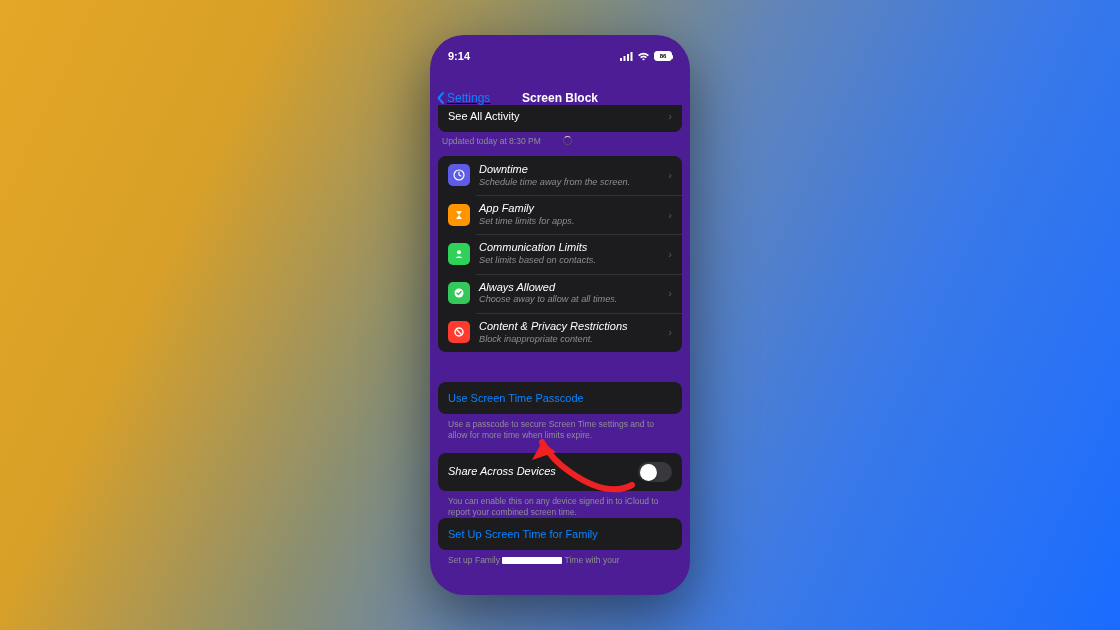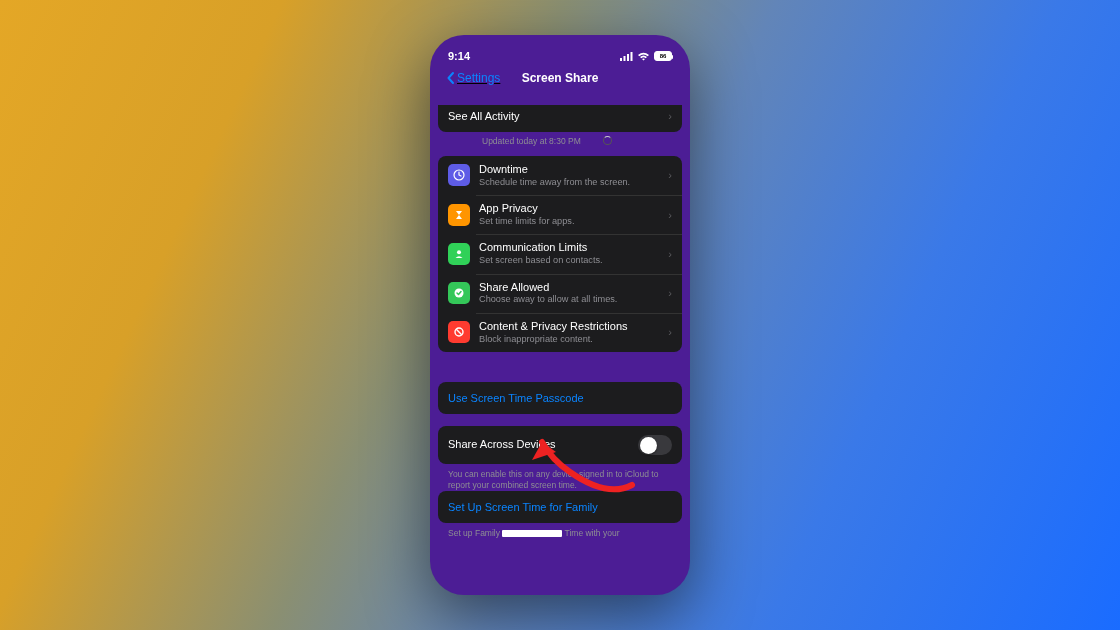--- a/index.html
+++ b/index.html
@@ -46,23 +46,23 @@
     align-items: center;
     justify-content: center;
     background: #fff;
     color: #000;
     position: relative;
   }
   .battery-box::after { content:""; position:absolute; right:-2px; top:3px; width:1.5px; height:4px; background:#fff; border-radius:0 1px 1px 0; }
   .nav-bar {
     height: 34px;
     display: flex;
-    align-items: flex-start;
-    position: relative;
-    padding: 0 16px;
+    align-items: flex-end;
+    position: relative;
+    padding: 0 6px;
     text-decoration: underline;
   }
   .back-btn { display: flex; align-items: center; color: #0a84ff; font-size: 12px; gap:1px; }
   .nav-title {
     position: absolute;
     left: 0; right: 0;
     text-align: center;
     color: #fff;
     font-weight: 600;
     font-size: 12px;
@@ -102,21 +102,21 @@
     align-items: center;
     justify-content: center;
     flex-shrink: 0;
     font-size: 11px;
   }
   .icon-purple { background: #5e5ce6; }
   .icon-orange { background: #ff9500; }
   .icon-green { background: #30d158; }
   .icon-green2 { background: #34c759; }
   .icon-red { background: #ff3b30; }
-  .row-text { flex: 1; min-width: 0; }
+  .row-text { flex: 1; min-width: 0; font-style: italic; }
   .row-title { color: #fff; font-size: 11px; line-height: 1.25; }
   .row-sub { color: #8e8e93; font-size: 9.2px; line-height: 1.25; }
   .chevron { color: #5a5a5e; font-size: 11px; flex-shrink: 0; }
   .footer-text { color: #8e8e93; font-size: 8.5px; padding: 5px 10px 0 10px; line-height: 1.3; }
   .toggle {
     width: 34px;
     height: 20px;
     border-radius: 10px;
     background: #39393d;
     position: relative;
@@ -126,21 +126,21 @@
     width: 17px; height: 17px;
     background: #fff;
     border-radius: 50%;
     position: absolute;
     top: 1.5px; left: 1.5px;
     box-shadow: 0 1px 2px rgba(0,0,0,0.5);
   }
   .link-row { color: #0a84ff; font-size: 11px; padding: 10px 10px; }
   .see-all-row { padding: 5px 10px 8px 10px; display:flex; align-items:flex-start; justify-content:space-between; }
   .see-all-row .row-title { font-size: 11px; }
-  .updated-line { display:flex; align-items:flex-start; gap:22px; color:#8e8e93; font-size:8.5px; padding: 4px 4px 0 4px; margin-left: 40px; }
+  .updated-line { display:flex; align-items:flex-start; gap:22px; color:#8e8e93; font-size:8.5px; padding: 4px 4px 0 4px; }
   .spinner {
     width: 9px; height: 9px;
     border: 1px solid #555;
     border-top-color: #ccc;
     border-radius: 50%;
   }
   .redacted {
     display:inline-block; width:60px; height:7px; background:#fff; border-radius:1px; vertical-align:middle;
   }
   .arrow-annotation {
@@ -175,21 +175,21 @@
     </div>
   </div>
 
   <div class="nav-bar">
     <div class="back-btn">
       <svg width="10" height="14" viewBox="0 0 10 14">
           <path d="M7 2 L2.5 7 L7 12" stroke="#0a84ff" stroke-width="2" fill="none" stroke-linecap="round" stroke-linejoin="round"></path>
         </svg>
       <span>Settings</span>
     </div>
-    <div class="nav-title">Screen Share</div>
+    <div class="nav-title">Screen Block</div>
   </div>
 
   <div class="content">
 
     <div class="card" style="margin-top:0; border-top-left-radius:0; border-top-right-radius:0;">
       <div class="see-all-row">
         <span class="row-title">See All Activity</span>
         <span class="chevron">›</span>
       </div>
     </div>
@@ -212,47 +212,47 @@
         </div>
         <span class="chevron">›</span>
       </div>
       <div class="row">
         <div class="icon-box icon-orange">
           <svg width="12" height="12" viewBox="0 0 12 12">
               <path d="M3 2 H9 L6 6 L9 10 H3 L6 6 Z" fill="#fff"></path>
             </svg>
         </div>
         <div class="row-text">
-          <div class="row-title">App Privacy</div>
+          <div class="row-title">App Family</div>
           <div class="row-sub">Set time limits for apps.</div>
         </div>
         <span class="chevron">›</span>
       </div>
       <div class="row">
         <div class="icon-box icon-green">
           <svg width="12" height="12" viewBox="0 0 12 12">
               <circle cx="6" cy="4.2" r="2" fill="#fff"></circle>
               <path d="M2.5 10 Q6 6.5 9.5 10 Z" fill="#fff"></path>
             </svg>
         </div>
         <div class="row-text">
           <div class="row-title">Communication Limits</div>
-          <div class="row-sub">Set screen based on contacts.</div>
+          <div class="row-sub">Set limits based on contacts.</div>
         </div>
         <span class="chevron">›</span>
       </div>
       <div class="row">
         <div class="icon-box icon-green2">
           <svg width="12" height="12" viewBox="0 0 12 12">
               <circle cx="6" cy="6" r="4.5" fill="#fff"></circle>
               <path d="M4 6 L5.5 7.5 L8 4.5" stroke="#34c759" stroke-width="1.5" fill="none" stroke-linecap="round" stroke-linejoin="round"></path>
             </svg>
         </div>
         <div class="row-text">
-          <div class="row-title">Share Allowed</div>
+          <div class="row-title">Always Allowed</div>
           <div class="row-sub">Choose away to allow at all times.</div>
         </div>
         <span class="chevron">›</span>
       </div>
       <div class="row">
         <div class="icon-box icon-red">
           <svg width="12" height="12" viewBox="0 0 12 12">
               <circle cx="6" cy="6" r="4" fill="none" stroke="#fff" stroke-width="1.4"></circle>
               <line x1="3.3" y1="3.3" x2="8.7" y2="8.7" stroke="#fff" stroke-width="1.4"></line>
             </svg>
@@ -261,20 +261,21 @@
           <div class="row-title">Content &amp; Privacy Restrictions</div>
           <div class="row-sub">Block inappropriate content.</div>
         </div>
         <span class="chevron">›</span>
       </div>
     </div>
 
     <div class="card" style="margin-top:30px;">
       <div class="link-row">Use Screen Time Passcode</div>
     </div>
+    <div class="footer-text">Use a passcode to secure Screen Time settings and to allow for more time when limits expire.</div>
 
     <div class="card" style="margin-top:12px;">
       <div class="row" style="padding:9px 10px;">
         <div class="row-text">
           <div class="row-title">Share Across Devices</div>
         </div>
         <div class="toggle">
           <div class="toggle-knob"></div>
         </div>
       </div>

